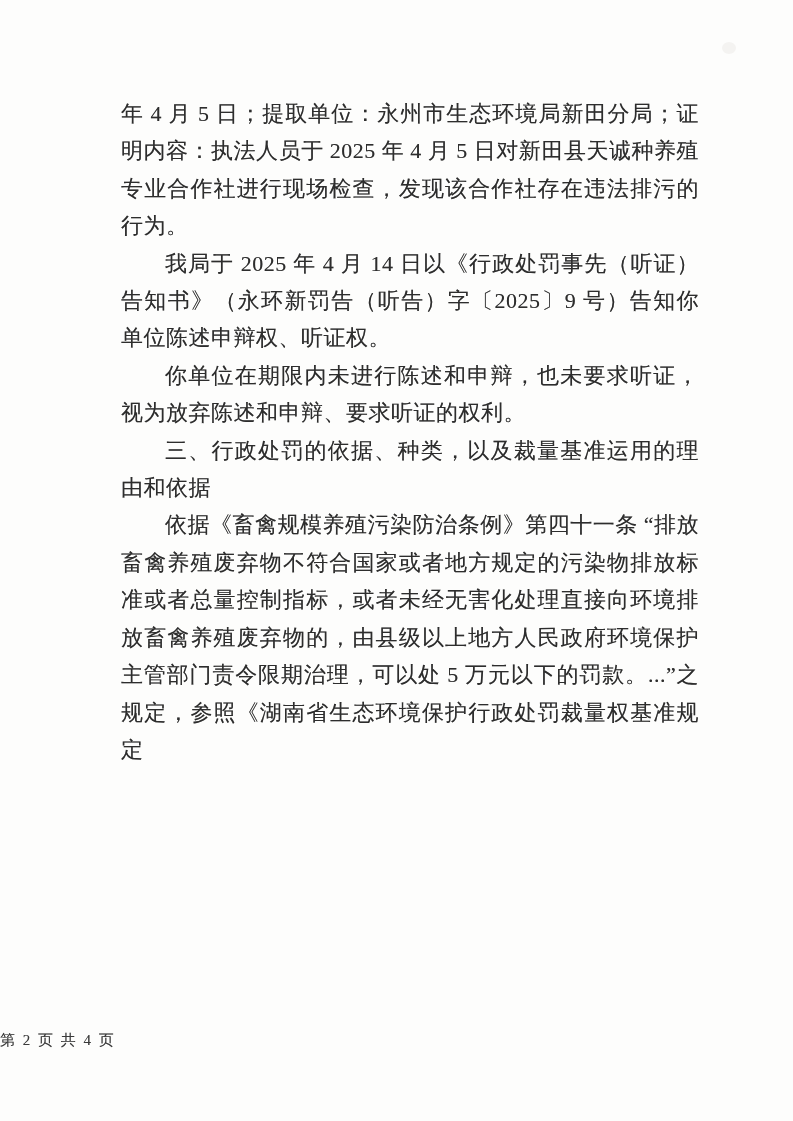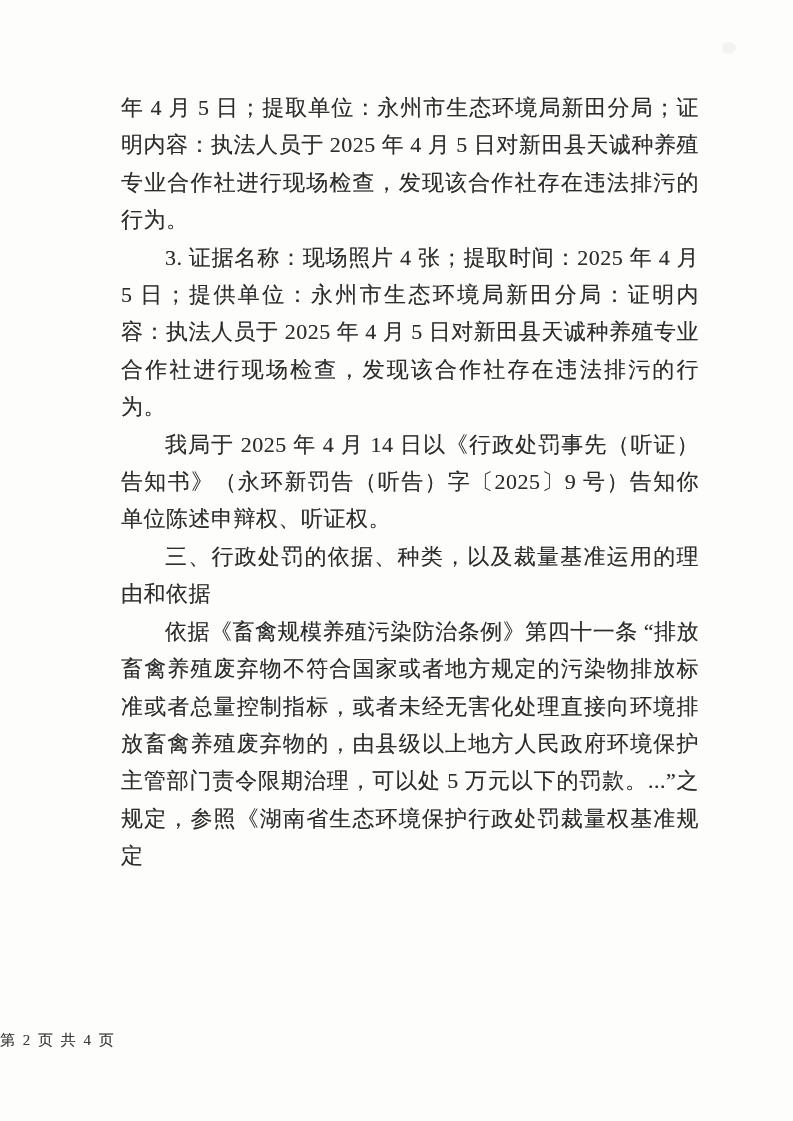--- a/index.html
+++ b/index.html
@@ -12,21 +12,21 @@
     width: 793px;
     height: 1121px;
     background: #fdfdfc;
     font-family: "Liberation Serif", "DejaVu Serif", serif;
     color: #2d2d2d;
     overflow: hidden;
   }
   .doc-body {
     position: absolute;
     left: 121px;
-    top: 89px;
+    top: 95px;
     width: 578px;
     font-size: 22px;
     line-height: 37.4px;
     text-align: justify;
     text-justify: inter-ideograph;
     letter-spacing: 0.5px;
     text-shadow: 0 0 0.6px rgba(40,40,40,0.45);
   }
   .para {
     margin: 0;
@@ -59,22 +59,22 @@
 </style>
 </head>
 <body>
 
 <div class="page">
   <div class="scan-smudge"></div>
 
   <div class="doc-body">
 
   <p class="para">年 4 月 5 日；提取单位：永州市生态环境局新田分局；证明内容：执法人员于 2025 年 4 月 5 日对新田县天诚种养殖专业合作社进行现场检查，发现该合作社存在违法排污的行为。</p>
-      <p class="para indent">3. 证据名称：现场照片 4 张；提取时间：2025 年 4 月 5 日；提供单位：永州市生态环境局新田分局：证明内容：执法人员于 2025 年 4 月 5 日对新田县天诚种养殖专业合作社进行现场检查，发现该合作社存在违法排污的行为。</p>
       <p class="para indent">我局于 2025 年 4 月 14 日以《行政处罚事先（听证）告知书》（永环新罚告（听告）字〔2025〕9 号）告知你单位陈述申辩权、听证权。</p>
+      <p class="para indent">你单位在期限内未进行陈述和申辩，也未要求听证，视为放弃陈述和申辩、要求听证的权利。</p>
       <p class="para indent">三、行政处罚的依据、种类，以及裁量基准运用的理由和依据</p>
       <p class="para indent">依据《畜禽规模养殖污染防治条例》第四十一条 “排放畜禽养殖废弃物不符合国家或者地方规定的污染物排放标准或者总量控制指标，或者未经无害化处理直接向环境排放畜禽养殖废弃物的，由县级以上地方人民政府环境保护主管部门责令限期治理，可以处 5 万元以下的罚款。...”之规定，参照《湖南省生态环境保护行政处罚裁量权基准规定</p>
     </div>
 
   <div class="page-footer">
     <span>第 2 页 共 4 页</span>
   </div>
 </div>
 
 </body></html>

